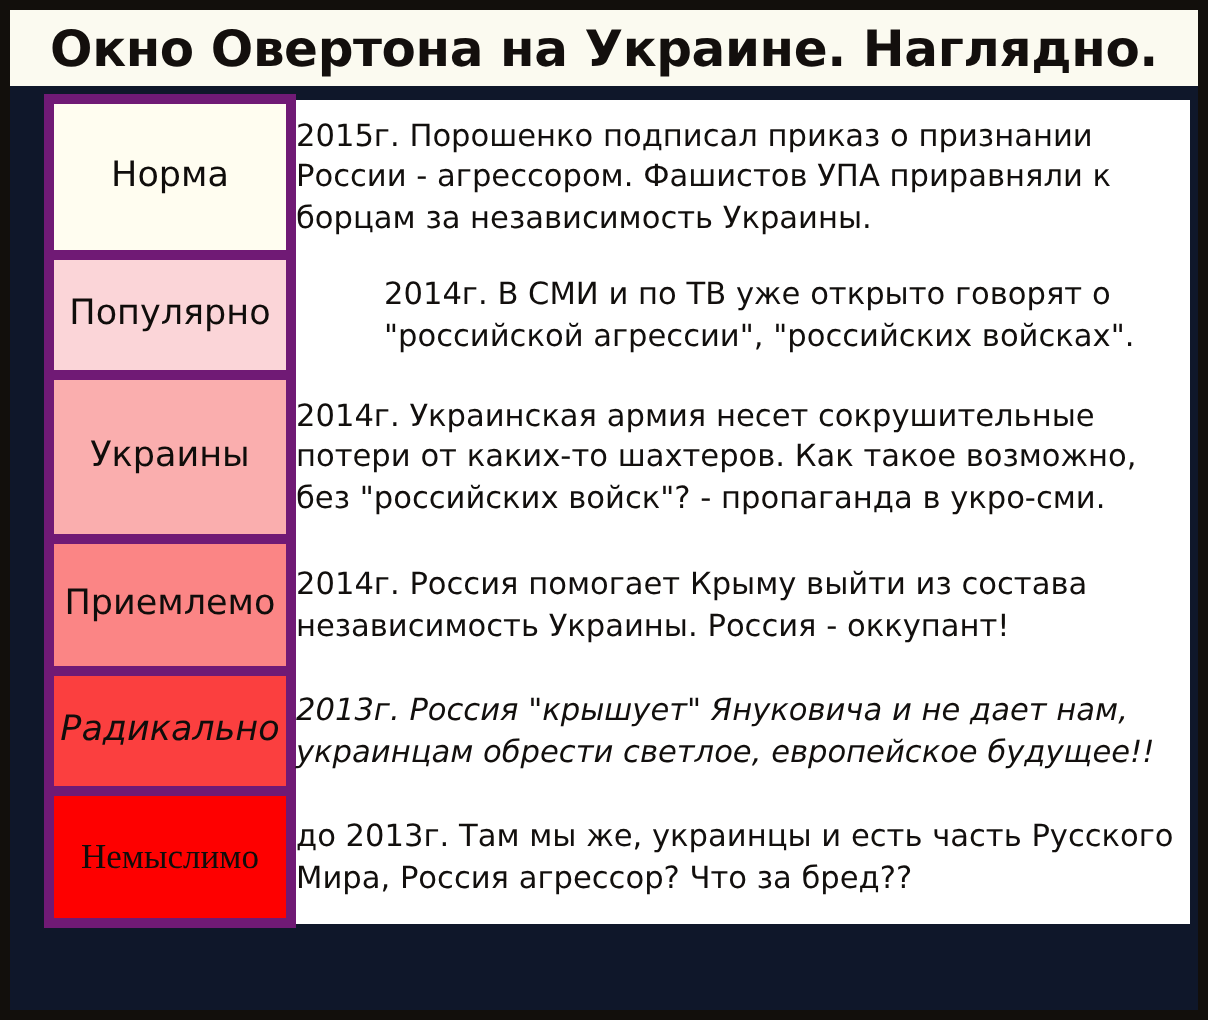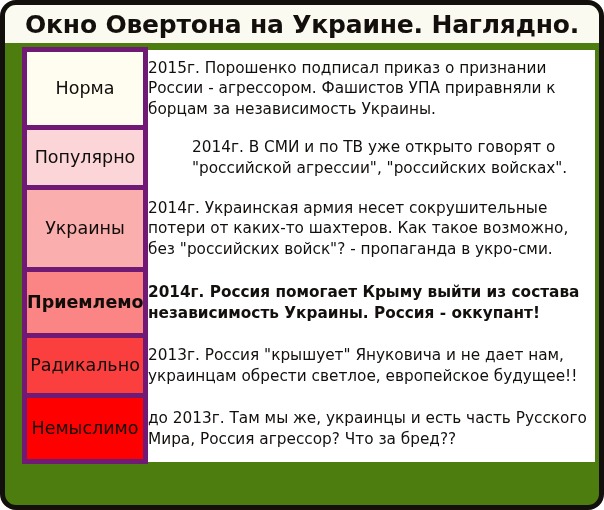--- a/index.html
+++ b/index.html
@@ -76,28 +76,28 @@
     margin-top: 37px;
   }
   .text-cell p {
     margin: 0;
   }
 
   
   .r0 .label-cell, .r0 .text-cell { height: 78px; }
   .r1 .label-cell, .r1 .text-cell { height: 60px; }
   .r2 .label-cell, .r2 .text-cell { height: 82px; }
-  .r3 .label-cell, .r3 .text-cell { height: 66px; font-weight: bold; }
-  .r4 .label-cell, .r4 .text-cell { height: 60px; }
+  .r3 .label-cell, .r3 .text-cell { height: 66px; }
+  .r4 .label-cell, .r4 .text-cell { height: 60px; font-style: italic; }
   .r5 .label-cell, .r5 .text-cell { height: 66px; }
 </style>
 </head>
 <body>
 
-<div class="poster" style="border-color: rgb(18, 15, 12); background: #4d7c0f; border-radius: 16px;">
+<div class="poster" style="border-color: rgb(18, 15, 12); background: #0f172a;">
 
   <div class="title-bar" style="background: rgb(251, 250, 240);">
     <div class="title-text">Окно Овертона на Украине. Наглядно.</div>
   </div>
 
   <div class="table-wrap">
     <table class="ow-table">
       <tbody>
 
         <tr class="r0">
@@ -129,21 +129,21 @@
         </tr>
 
         <tr class="r4">
           <td class="label-cell" style="background: rgb(251, 63, 63);">Радикально</td>
           <td class="text-cell" style="background: rgb(255, 255, 255);">
             <p>2013г. Россия "крышует" Януковича и не дает нам, украинцам обрести светлое, европейское будущее!!</p>
           </td>
         </tr>
 
         <tr class="r5">
-          <td class="label-cell" style="background: rgb(254, 0, 0);">Немыслимо</td>
+          <td class="label-cell" style="background: rgb(254, 0, 0); font-family: Liberation Serif, serif;">Немыслимо</td>
           <td class="text-cell" style="background: rgb(255, 255, 255);">
             <p>до 2013г. Там мы же, украинцы и есть часть Русского Мира, Россия агрессор? Что за бред??</p>
           </td>
         </tr>
 
       </tbody>
     </table>
   </div>
 
 </div>

